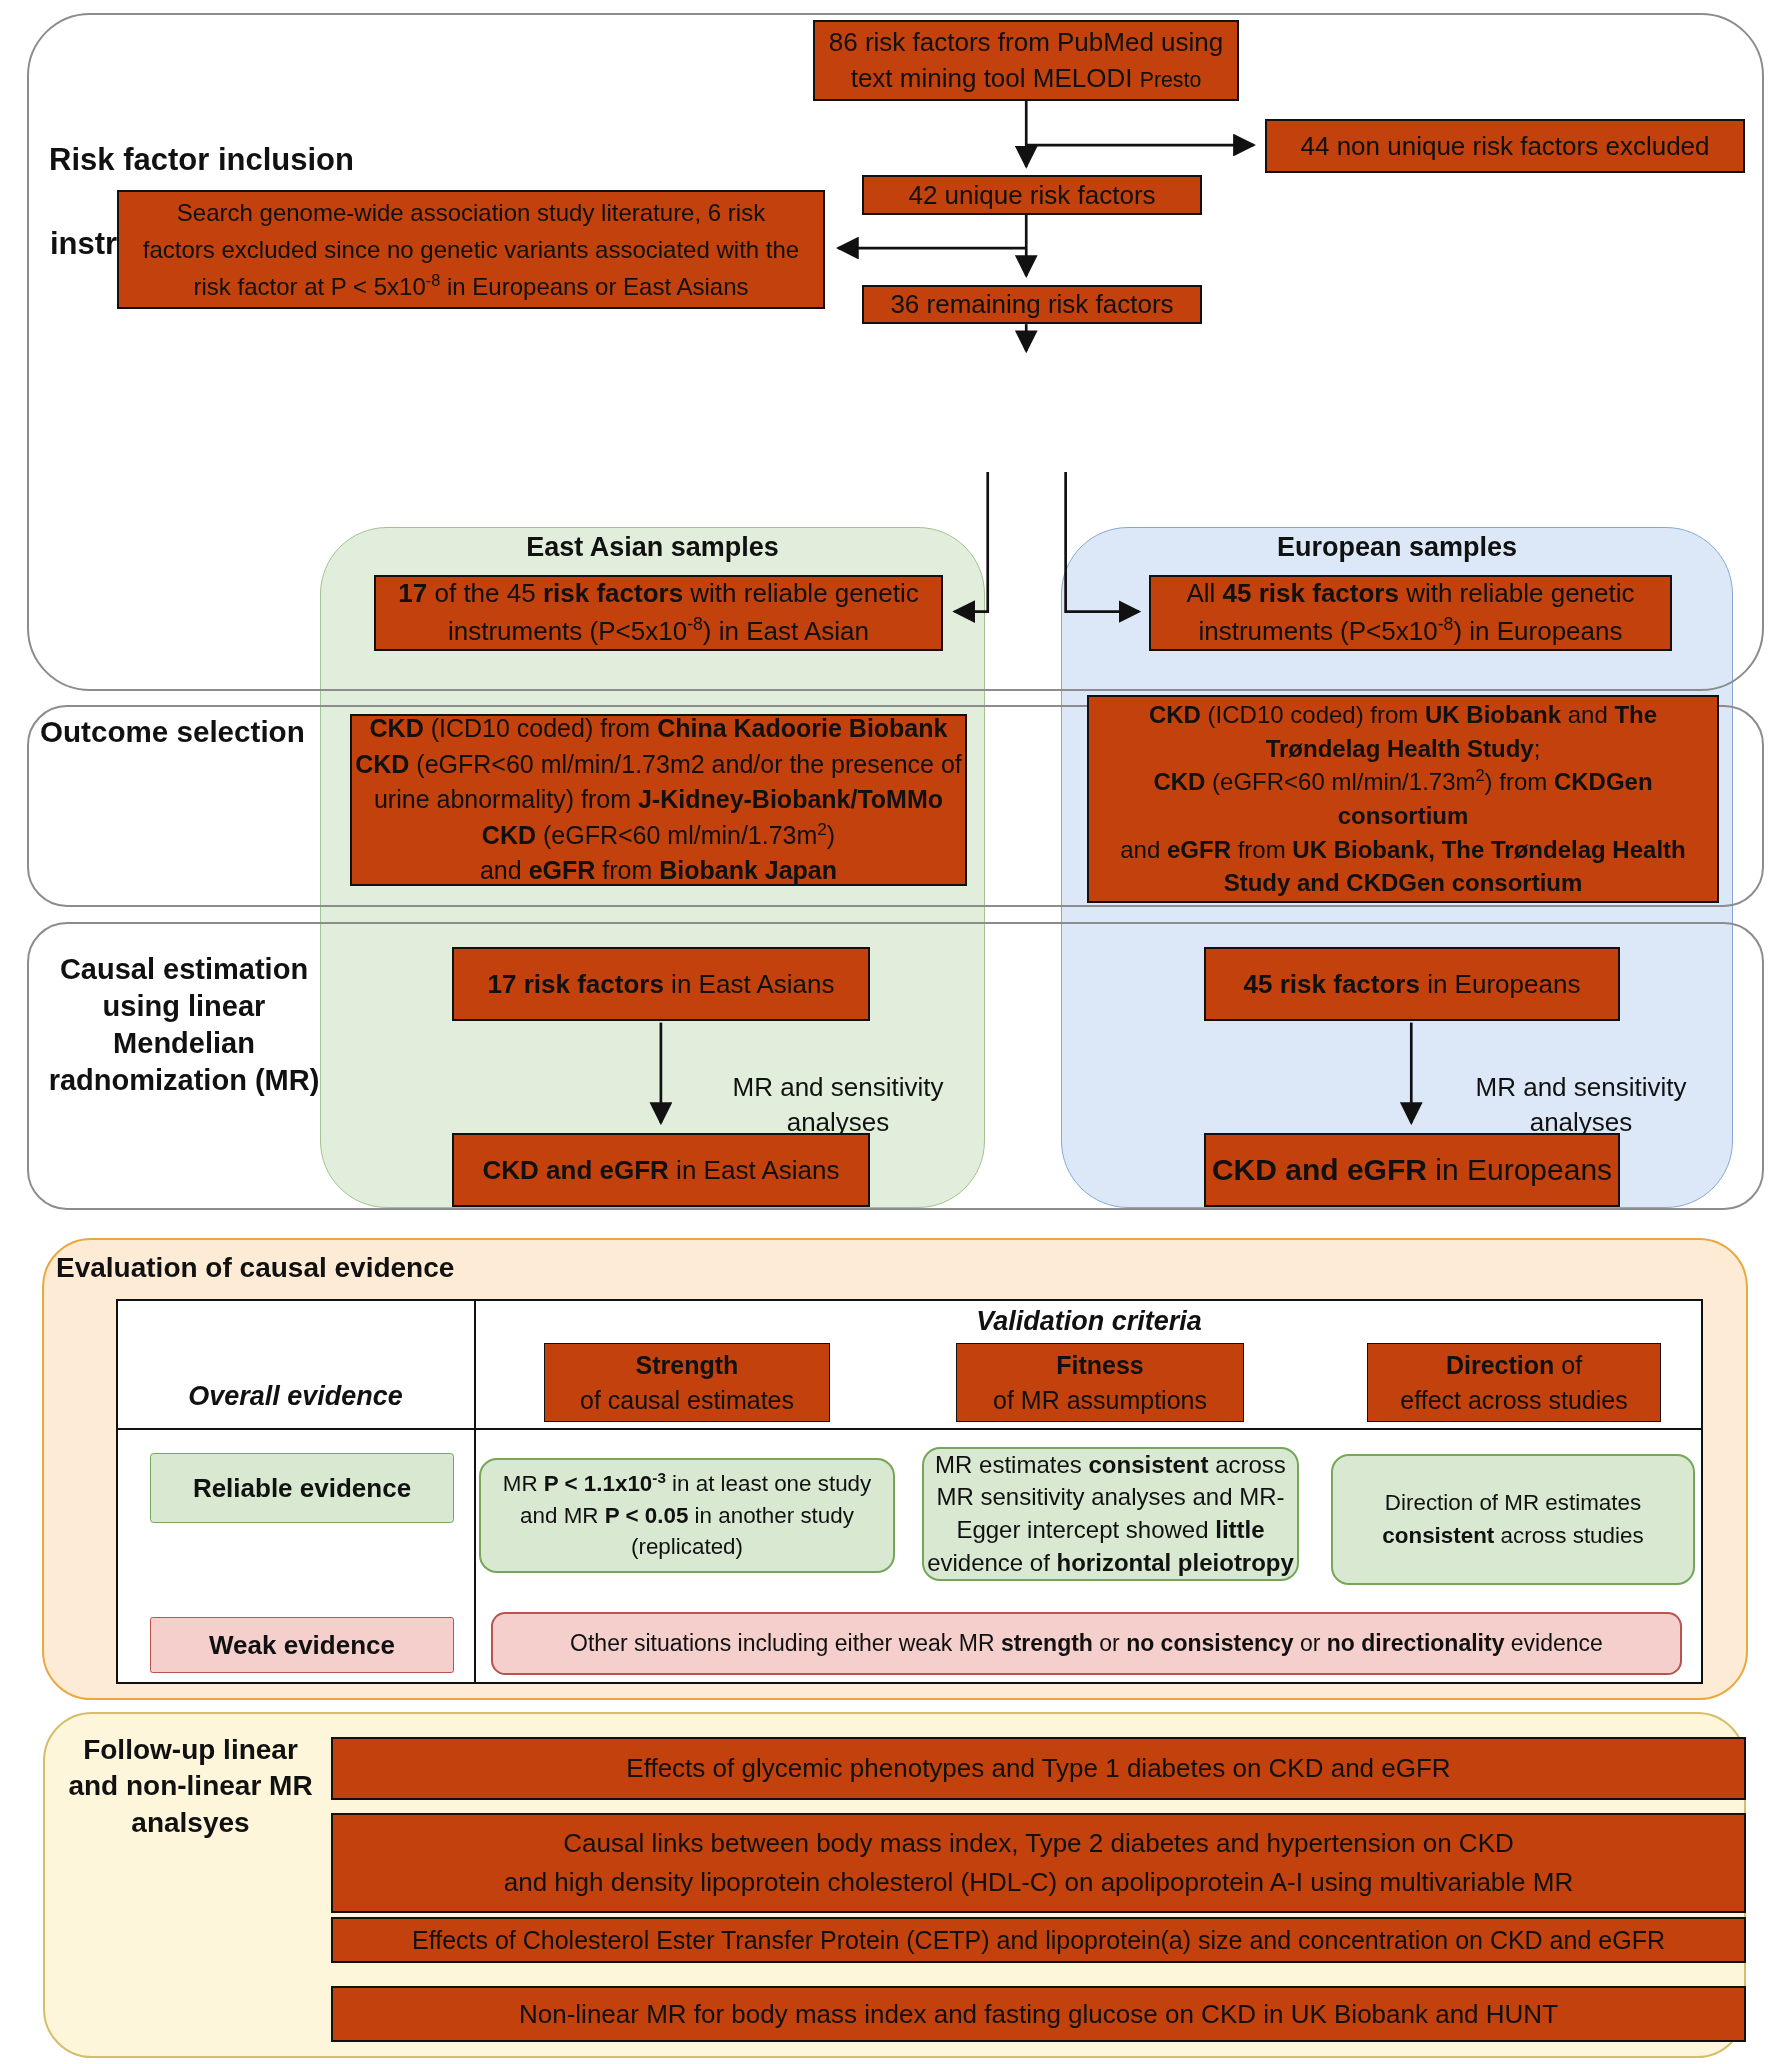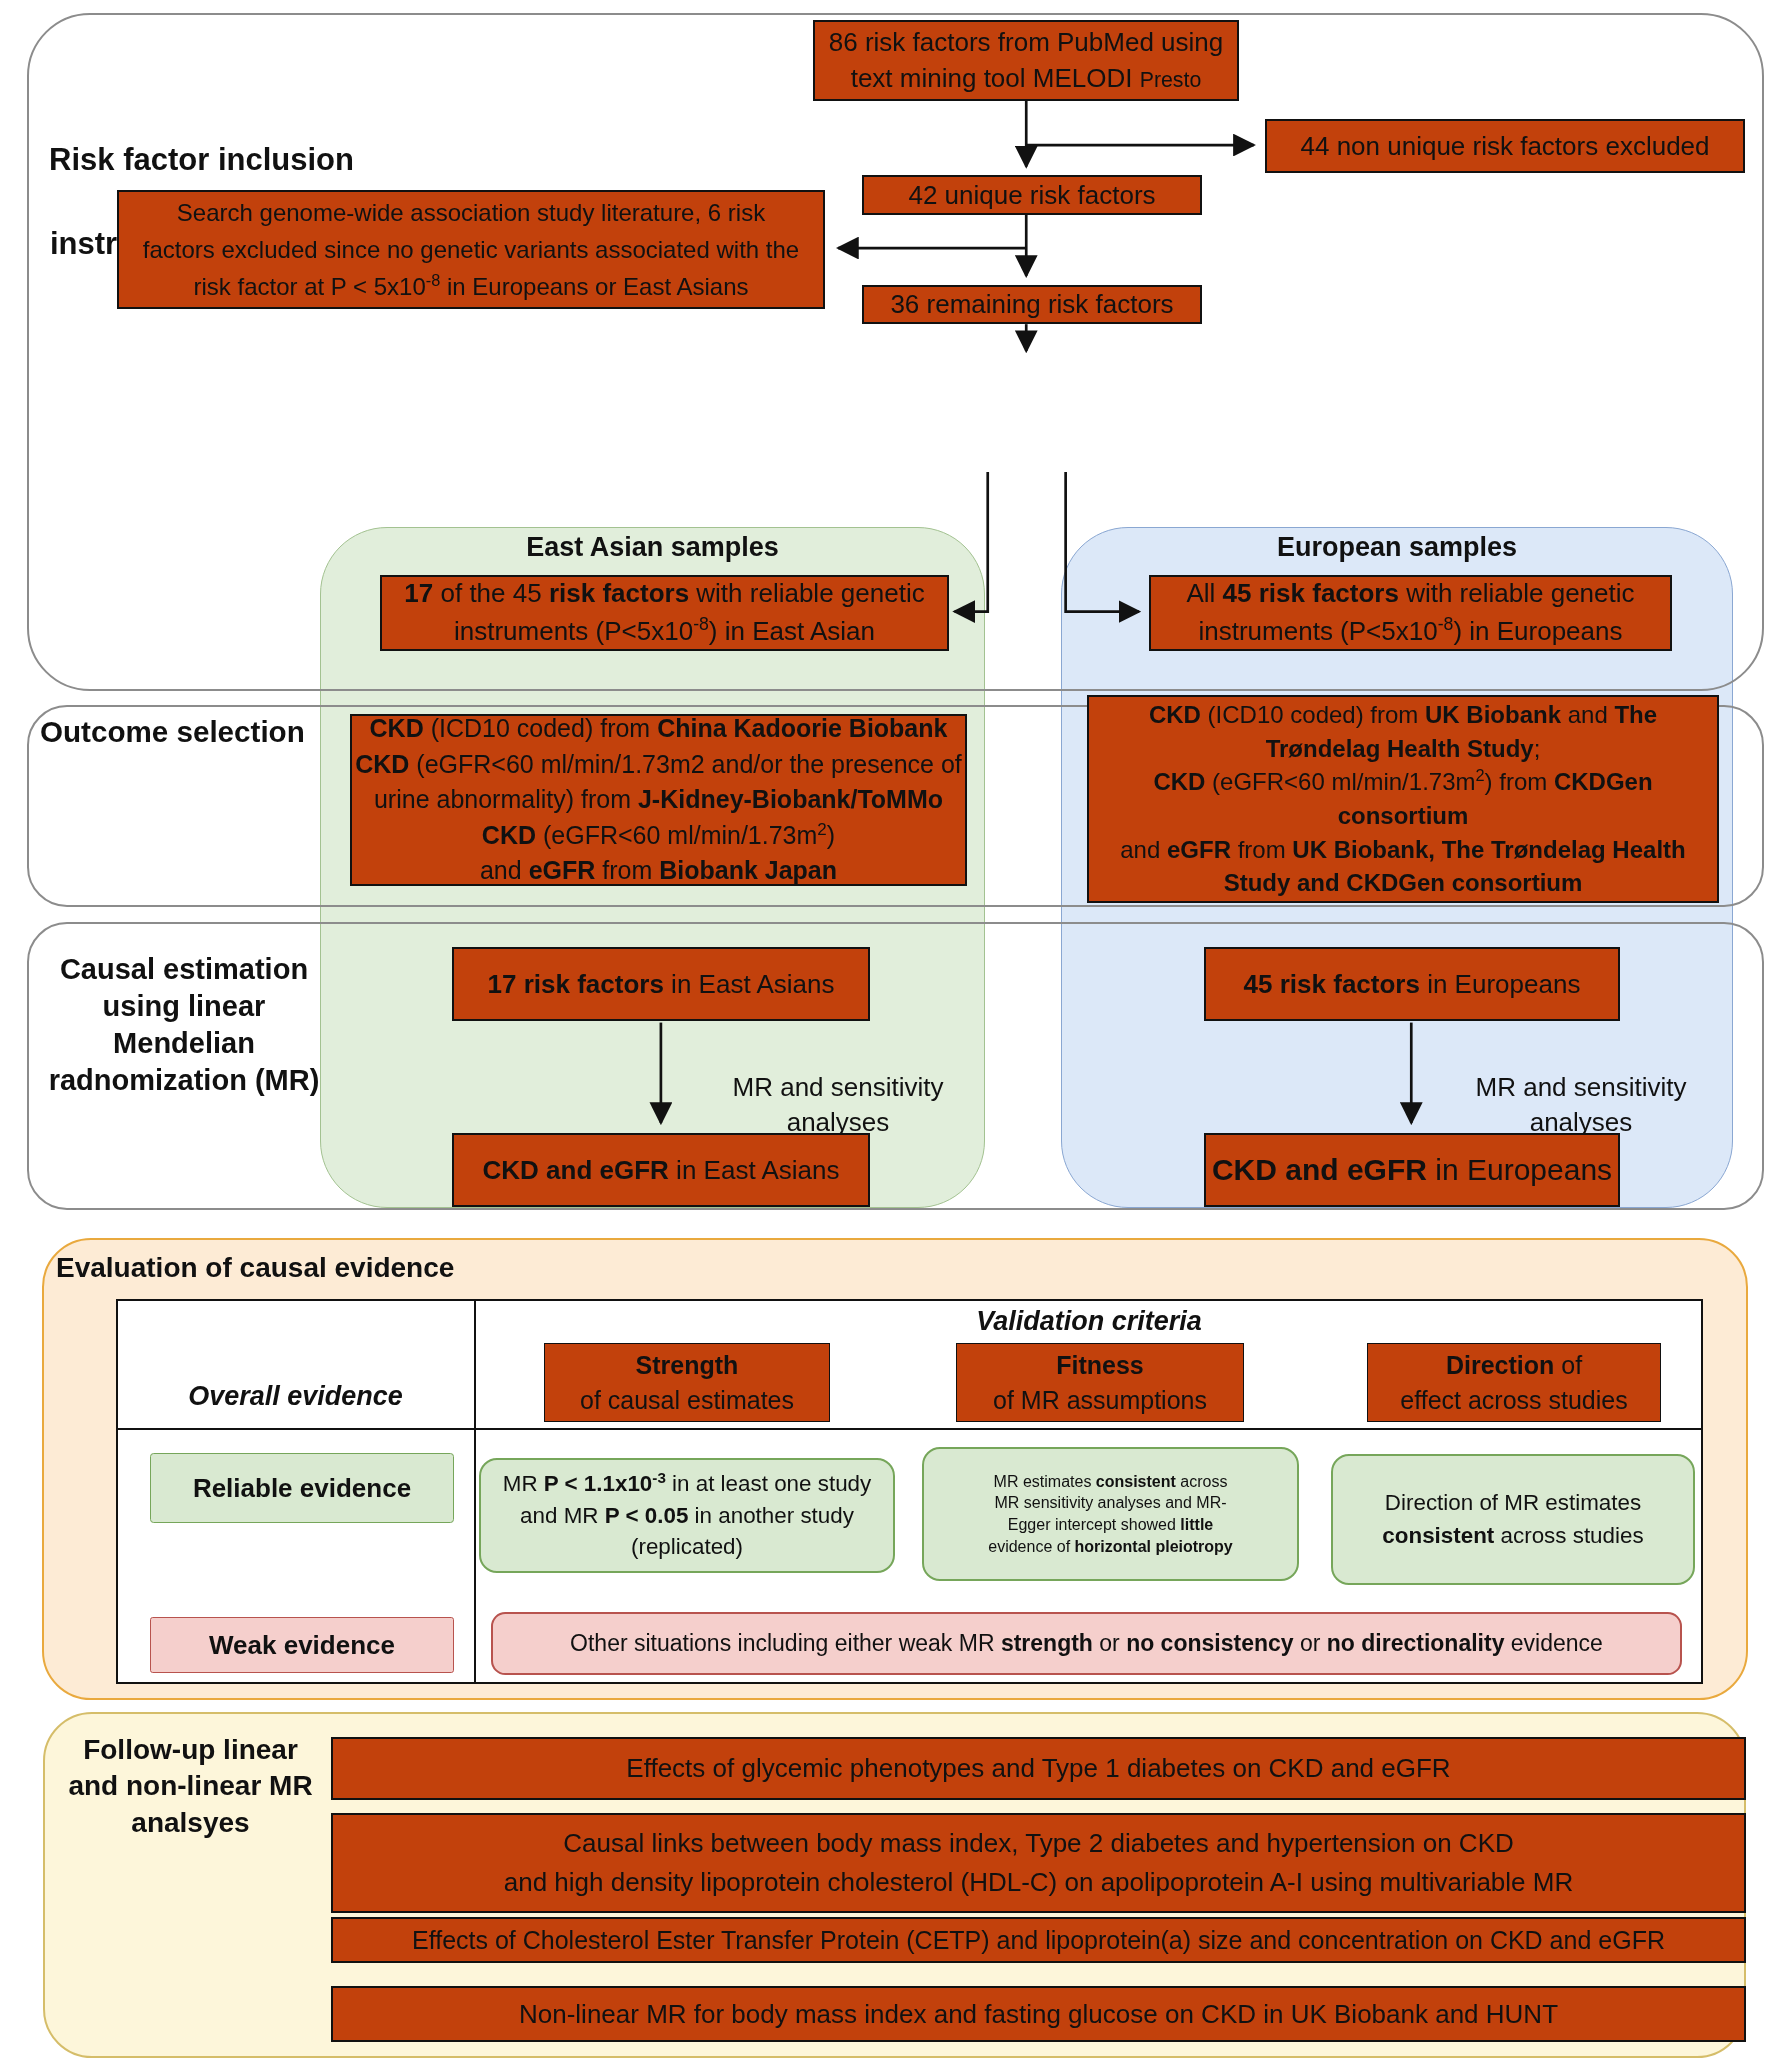--- a/index.html
+++ b/index.html
@@ -77,21 +77,21 @@
     <div class="tc">42 unique risk factors</div>
   </div>
   <div class="abs wbox" style="left:117px;top:190px;width:708px;height:119px;font-size:24px;line-height:1.55;">
     <div class="tc"><span>Search genome-wide association study literature, 6 risk</span><br><span>factors excluded since no genetic variants associated with the</span><br><span>risk factor at P &lt; 5x10</span><sup>-8</sup><span> in Europeans or East Asians</span></div>
   </div>
   <div class="abs wbox" style="left:862px;top:285px;width:340px;height:39px;font-size:26px;">
     <div class="tc">36 remaining risk factors</div>
   </div>
 
   <div class="abs seclabel" style="left:320px;top:532px;width:665px;font-size:27px;">East Asian samples</div>
-  <div class="abs wbox" style="left:374px;top:575px;width:569px;height:76px;font-size:26px;line-height:1.45;margin-left:6px;">
+  <div class="abs wbox" style="left:374px;top:575px;width:569px;height:76px;font-size:26px;line-height:1.45;">
     <div class="tc"><span class="b">17</span><span> of the 45 </span><span class="b">risk factors</span><span> with reliable genetic</span><br><span>instruments (P&lt;5x10</span><sup>-8</sup><span>) in East Asian</span></div>
   </div>
   <div class="abs seclabel" style="left:1061px;top:532px;width:672px;font-size:27px;">European samples</div>
   <div class="abs wbox" style="left:1149px;top:575px;width:523px;height:76px;font-size:26px;line-height:1.45;">
     <div class="tc"><span>All </span><span class="b">45 risk factors</span><span> with reliable genetic</span><br><span>instruments (P&lt;5x10</span><sup>-8</sup><span>) in Europeans</span></div>
   </div>
 
   <div class="abs wbox" style="left:350px;top:714px;width:617px;height:172px;font-size:25px;line-height:1.42;justify-content:center;">
     <div class="tc"><span class="b">CKD</span><span> (ICD10 coded) from </span><span class="b">China Kadoorie Biobank</span><br><span class="b">CKD</span><span> (eGFR&lt;60 ml/min/1.73m2 and/or the presence of</span><br><span>urine abnormality) from </span><span class="b">J-Kidney-Biobank/ToMMo</span><br><span class="b">CKD</span><span> (eGFR&lt;60 ml/min/1.73m</span><sup>2</sup><span>)</span><br><span>and </span><span class="b">eGFR</span><span> from </span><span class="b">Biobank Japan</span></div>
   </div>
@@ -135,21 +135,21 @@
   <div class="abs wbox thin" style="left:1367px;top:1343px;width:294px;height:79px;font-size:25px;line-height:1.4;">
     <div class="tc"><span class="b">Direction</span><span> of</span><br><span>effect across studies</span></div>
   </div>
 
   <div class="abs glabel" style="left:150px;top:1453px;width:304px;height:70px;font-size:26px;">
     <div>Reliable evidence</div>
   </div>
   <div class="abs gcell" style="left:479px;top:1458px;width:416px;height:115px;font-size:22.4px;line-height:1.4;">
     <div class="tc"><span>MR </span><span class="b">P &lt; 1.1x10</span><sup class="b">-3</sup><span> in at least one study</span><br><span>and MR </span><span class="b">P &lt; 0.05</span><span> in another study</span><br><span>(replicated)</span></div>
   </div>
-  <div class="abs gcell" style="left:922px;top:1447px;width:377px;height:134px;font-size:16px;line-height:1.36;">
+  <div class="abs gcell" style="left:922px;top:1447px;width:377px;height:134px;font-size:24px;line-height:1.36;">
     <div class="tc"><span>MR estimates </span><span class="b">consistent</span><span> across</span><br><span>MR sensitivity analyses and MR-</span><br><span>Egger intercept showed </span><span class="b">little</span><br><span>evidence of </span><span class="b">horizontal pleiotropy</span></div>
   </div>
   <div class="abs gcell" style="left:1331px;top:1454px;width:364px;height:131px;font-size:22.4px;line-height:1.45;">
     <div class="tc"><span>Direction of MR estimates</span><br><span class="b">consistent</span><span> across studies</span></div>
   </div>
 
   <div class="abs plabel" style="left:150px;top:1617px;width:304px;height:56px;font-size:26px;">
     <div>Weak evidence</div>
   </div>
   <div class="abs pcell" style="left:491px;top:1612px;width:1191px;height:63px;font-size:23px;">

